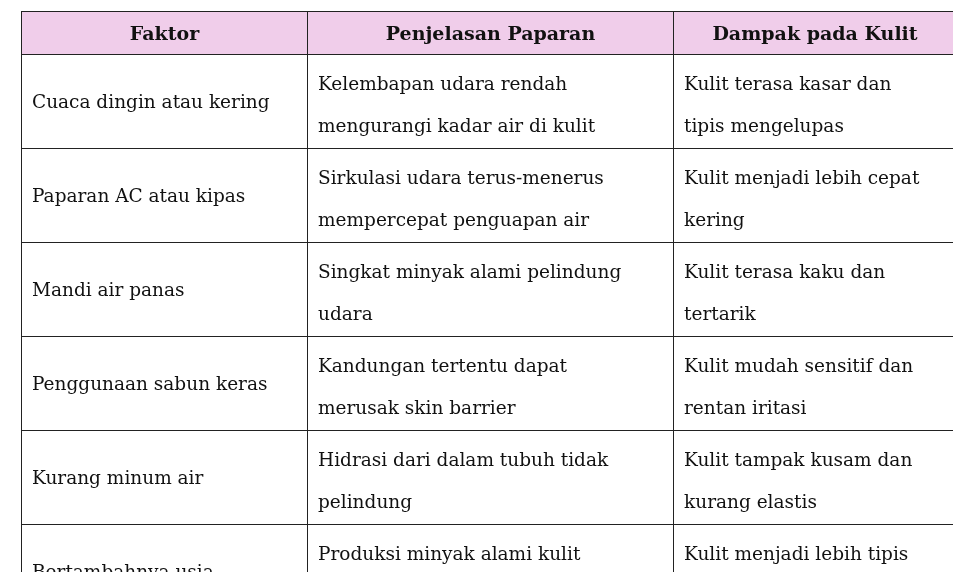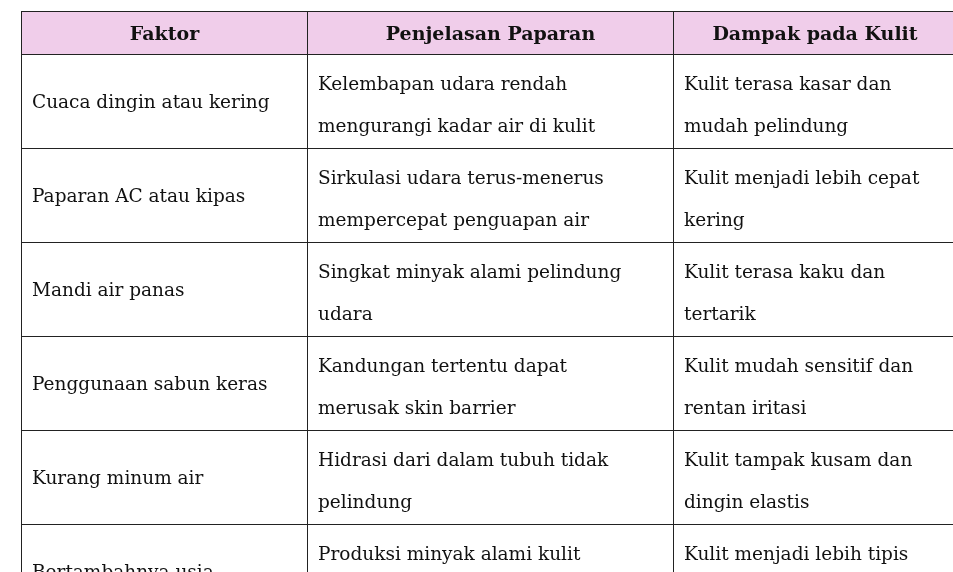--- a/index.html
+++ b/index.html
@@ -52,21 +52,21 @@
   </thead>
   <tbody>
     <tr>
       <td>Cuaca dingin atau kering</td>
       <td class="c2">
           <div>Kelembapan udara rendah</div>
           <div>mengurangi kadar air di kulit</div>
         </td>
       <td class="c3">
           <div>Kulit terasa kasar dan</div>
-          <div>mudah pelindung</div>
+          <div>tipis mengelupas</div>
         </td>
     </tr>
     <tr>
       <td>Paparan AC atau kipas</td>
       <td class="c2">
           <div>Sirkulasi udara terus-menerus</div>
           <div>mempercepat penguapan air</div>
         </td>
       <td class="c3">
           <div>Kulit menjadi lebih cepat</div>
@@ -96,21 +96,21 @@
         </td>
     </tr>
     <tr>
       <td>Kurang minum air</td>
       <td class="c2">
           <div>Hidrasi dari dalam tubuh tidak</div>
           <div>pelindung</div>
         </td>
       <td class="c3">
           <div>Kulit tampak kusam dan</div>
-          <div>dingin elastis</div>
+          <div>kurang elastis</div>
         </td>
     </tr>
     <tr>
       <td>Bertambahnya usia</td>
       <td class="c2">
           <div>Produksi minyak alami kulit</div>
           <div>menurun</div>
         </td>
       <td class="c3">
           <div>Kulit menjadi lebih tipis</div>

